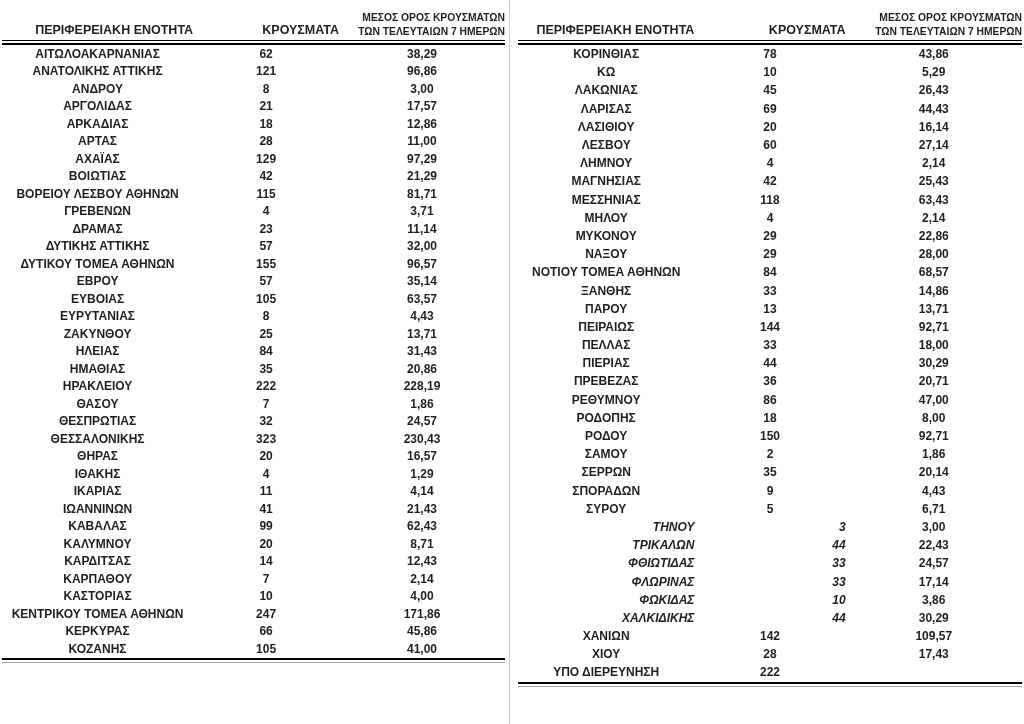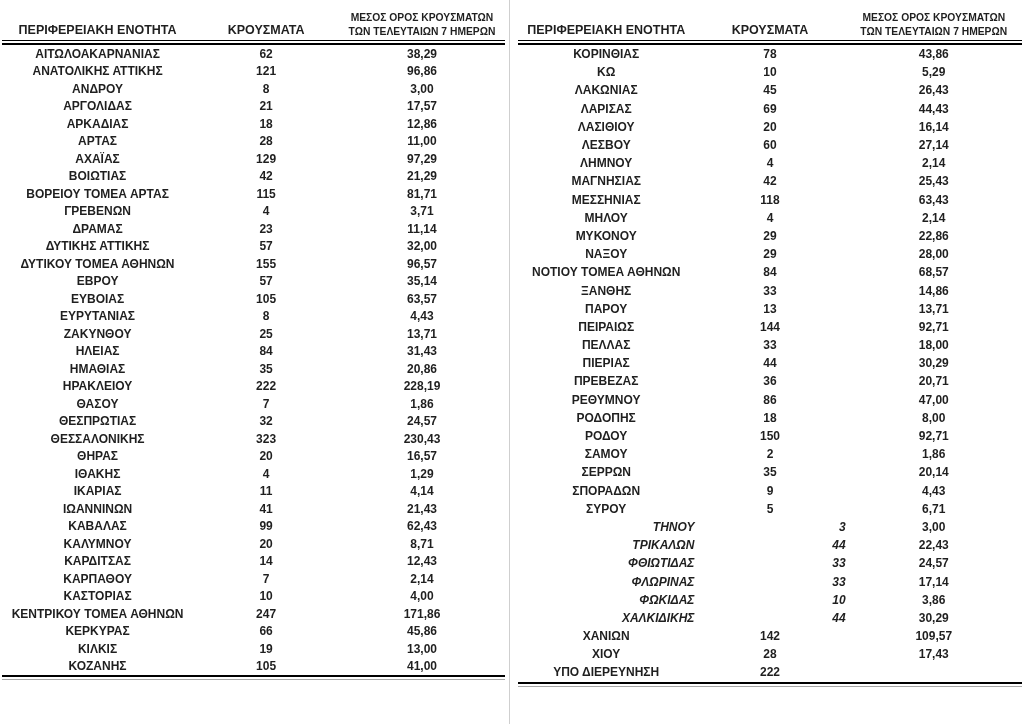--- a/index.html
+++ b/index.html
@@ -8,21 +8,21 @@
   .page { position: relative; width: 1024px; height: 724px; background: #fff; }
 
   .panel { position: absolute; top: 4px; }
   .panel.left  { left: 2px;   width: 503px; }
   .panel.right { left: 518px; width: 504px; }
 
   .thead { display: grid; align-items: end; padding-bottom: 2px; min-height: 36px; }
   .panel.left  .thead, .panel.left  .trow  { grid-template-columns: 38% 29% 33%; }
   .panel.right .thead, .panel.right .trow  { grid-template-columns: 35% 30% 35%; }
 
-  .th { text-align: center; font-weight: 700; font-size: 12.5px; line-height: 1.1; }
+  .th { text-align: right; font-weight: 700; font-size: 12.5px; line-height: 1.1; }
   .th.col-avg { font-size: 10.3px; line-height: 1.3; }
   .th.col-avg .hl { display: block; white-space: nowrap; }
 
   .rule-header { height: 5px; }
   .rule-header .l1 { height: 1px; background: #000; }
   .rule-header .l2 { height: 2px; background: #000; margin-top: 2px; }
 
   .rule-bottom { height: 5px; }
   .rule-bottom .l1 { height: 2px; background: #000; }
   .rule-bottom .l2 { height: 1px; background: #a6a6a6; margin-top: 2px; }
@@ -90,21 +90,21 @@
           <div class="cell c-region">ΑΧΑΪΑΣ</div>
           <div class="cell c-cases">129</div>
           <div class="cell c-avg">97,29</div>
         </div>
         <div class="trow">
           <div class="cell c-region">ΒΟΙΩΤΙΑΣ</div>
           <div class="cell c-cases">42</div>
           <div class="cell c-avg">21,29</div>
         </div>
         <div class="trow">
-          <div class="cell c-region">ΒΟΡΕΙΟΥ ΤΟΜΕΑ ΑΡΤΑΣ</div>
+          <div class="cell c-region">ΒΟΡΕΙΟΥ ΛΕΣΒΟΥ ΑΘΗΝΩΝ</div>
           <div class="cell c-cases">115</div>
           <div class="cell c-avg">81,71</div>
         </div>
         <div class="trow">
           <div class="cell c-region">ΓΡΕΒΕΝΩΝ</div>
           <div class="cell c-cases">4</div>
           <div class="cell c-avg">3,71</div>
         </div>
         <div class="trow">
           <div class="cell c-region">ΔΡΑΜΑΣ</div>
@@ -218,25 +218,20 @@
         </div>
         <div class="trow">
           <div class="cell c-region">ΚΕΝΤΡΙΚΟΥ ΤΟΜΕΑ ΑΘΗΝΩΝ</div>
           <div class="cell c-cases">247</div>
           <div class="cell c-avg">171,86</div>
         </div>
         <div class="trow">
           <div class="cell c-region">ΚΕΡΚΥΡΑΣ</div>
           <div class="cell c-cases">66</div>
           <div class="cell c-avg">45,86</div>
-        </div>
-        <div class="trow">
-          <div class="cell c-region">ΚΙΛΚΙΣ</div>
-          <div class="cell c-cases">19</div>
-          <div class="cell c-avg">13,00</div>
         </div>
         <div class="trow">
           <div class="cell c-region">ΚΟΖΑΝΗΣ</div>
           <div class="cell c-cases">105</div>
           <div class="cell c-avg">41,00</div>
         </div>
       </div>
     <div class="rule-bottom">
         <div class="l1"></div>
         <div class="l2"></div>

